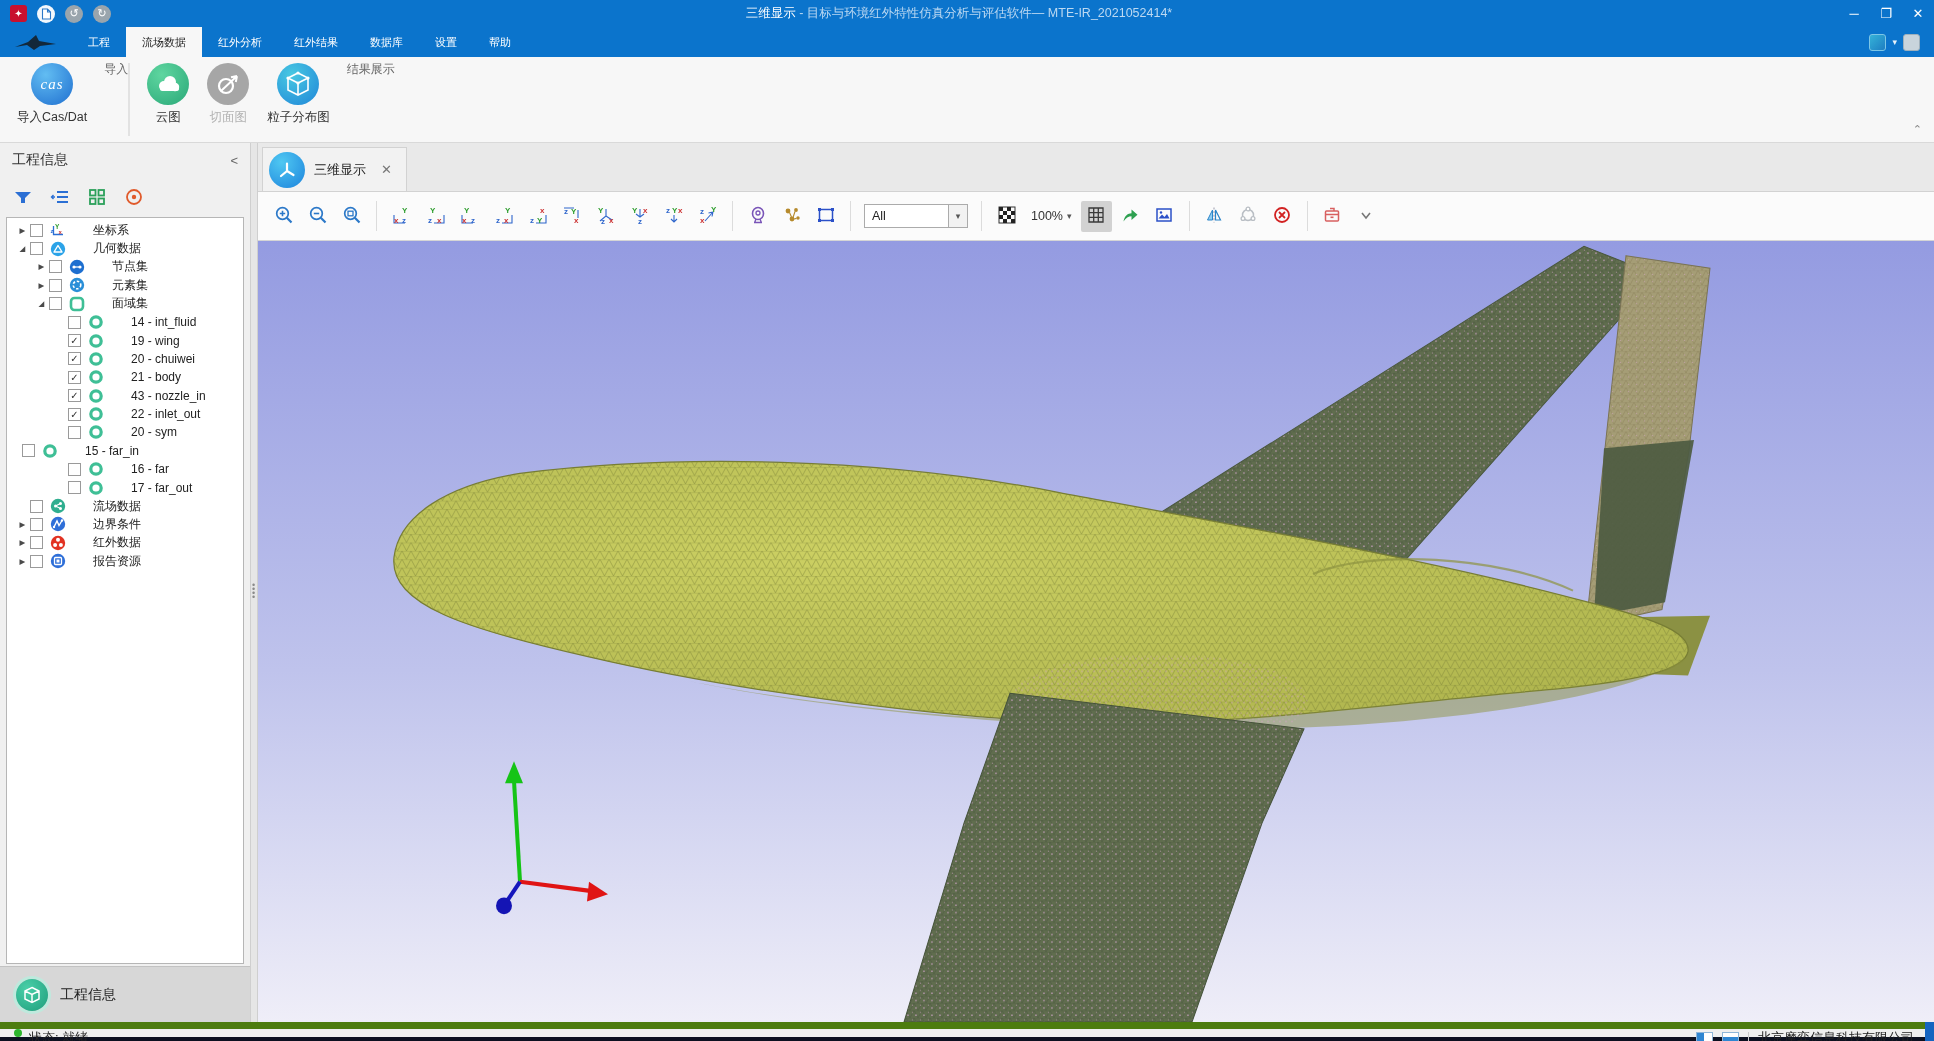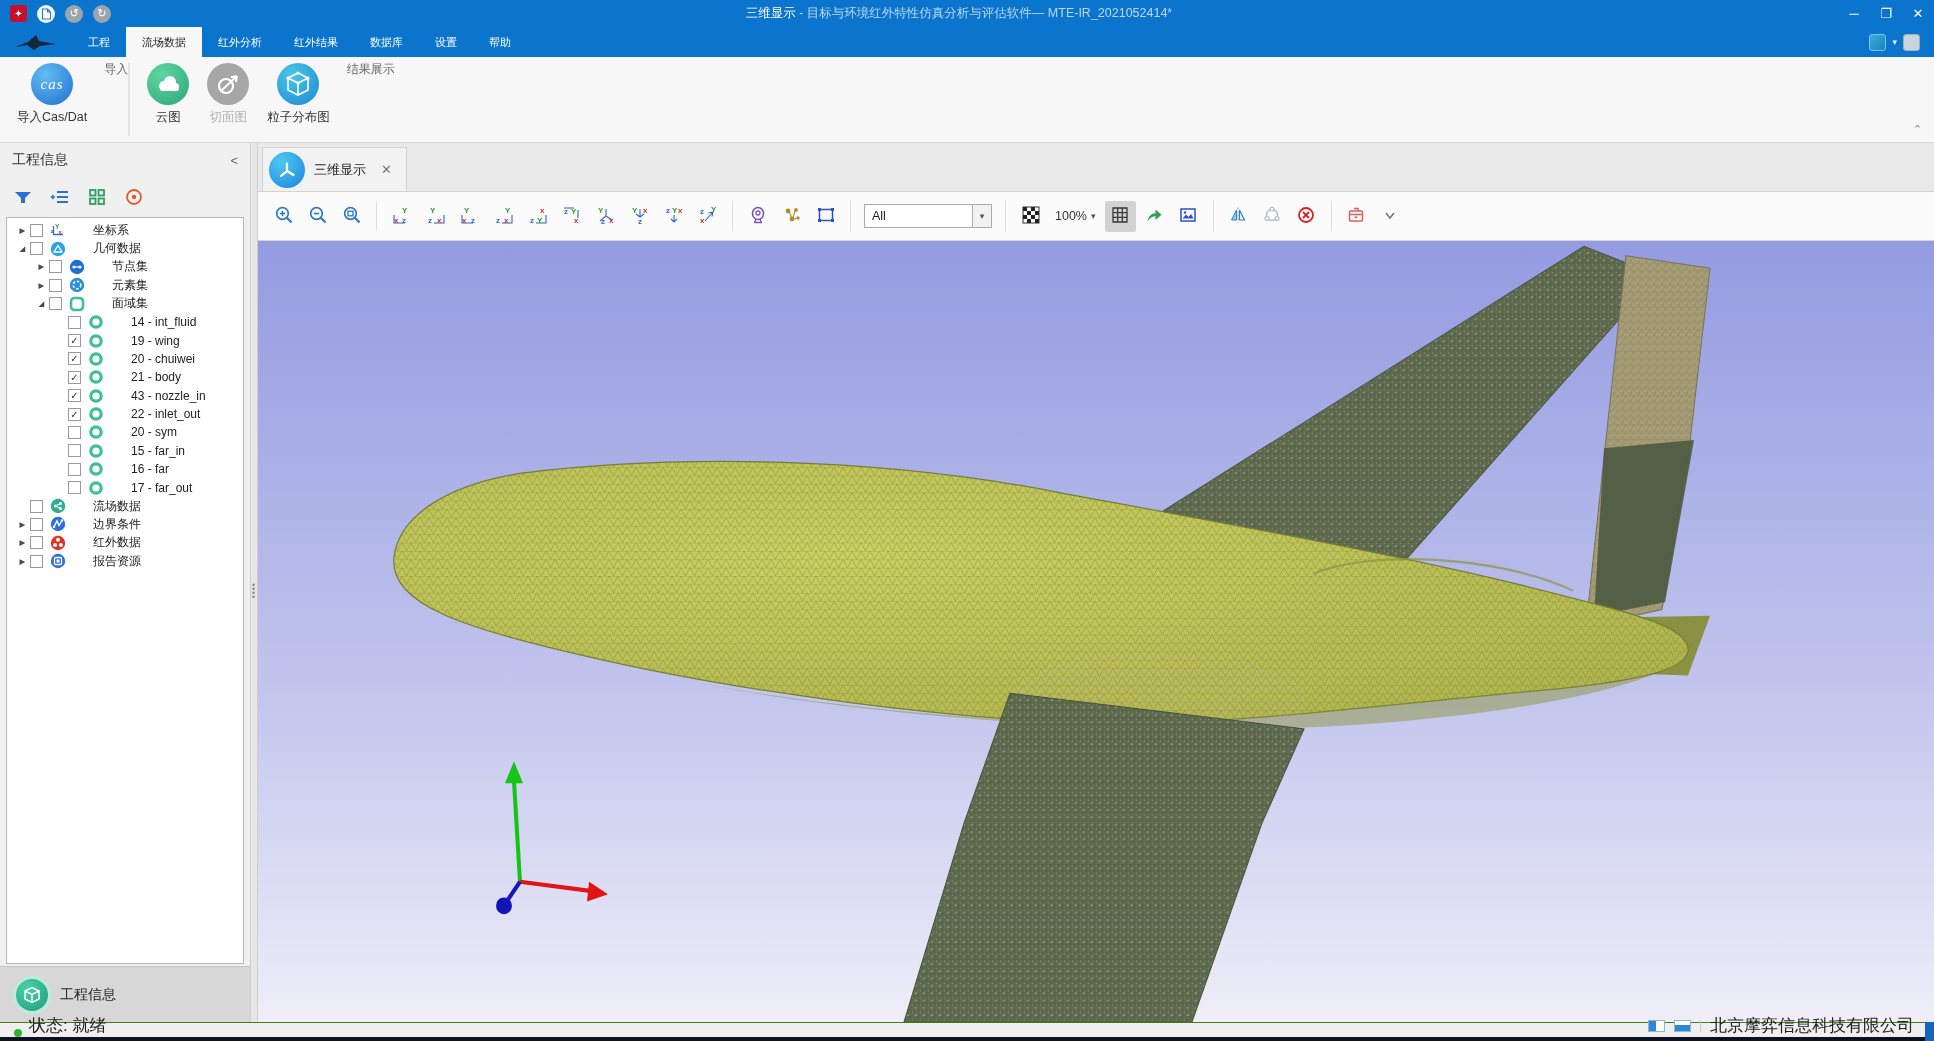--- a/index.html
+++ b/index.html
@@ -64,32 +64,32 @@
 .content{flex:1;display:flex;flex-direction:column;min-width:0}
 .tabbar{height:49px;background:#e9e9e9;border-bottom:1px solid #d2d2d2;display:flex;align-items:flex-end}
 .vtab{height:44px;background:#f2f2f2;border:1px solid #d2d2d2;border-bottom:none;display:flex;align-items:center;gap:9px;padding:0 14px 0 6px;margin-left:4px}
 .vtab-circ{width:36px;height:36px;border-radius:50%;background:radial-gradient(circle at 35% 28%,#4fc8f2,#1d83dc);display:flex;align-items:center;justify-content:center}
 .vtab-label{font-size:13px;color:#222}
 .vtab-close{color:#777;font-size:13px;margin-left:6px}
 .vtoolbar{height:49px;background:#fbfbfb;border-bottom:1px solid #d5d5d5;display:flex;align-items:center;padding-left:10px;gap:3px}
 .tbtn{width:31px;height:31px;display:flex;align-items:center;justify-content:center;border-radius:2px}
 .tbtn.active{background:#d2d2d2}
 .tsep{width:1px;height:30px;background:#dcdcdc;margin:0 6px}
-.combo{width:128px;height:24px;background:#fff;border:1px solid #ababab;display:flex;align-items:center;margin:0 4px}
+.combo{width:104px;height:24px;background:#fff;border:1px solid #ababab;display:flex;align-items:center;margin:0 4px}
 .combo-val{flex:1;padding-left:7px;font-size:12.5px;color:#222}
 .combo-btn{width:19px;height:22px;border-left:1px solid #ababab;background:#f2f2f2;display:flex;align-items:center;justify-content:center;font-size:9px;color:#555}
 .ztool{display:flex;align-items:center;gap:4px;padding:0 6px;height:31px}
 .zval{font-size:12.5px;color:#333}
 .zcaret{font-size:9px;color:#555}
 
 .viewport{flex:1;position:relative;min-height:0}
 .viewport svg.scene{position:absolute;inset:0;width:100%;height:100%}
 .messagebar{height:34px;background:#f1f1f1;border-top:1px solid #dcdcdc;display:flex;align-items:center;padding-left:14px;font-size:13.5px;color:#333}
 
-.statusbar{height:15px;background:#efefef;border-top:1px solid #4d7c0f;display:flex;align-items:flex-end;font-size:17px;color:#222;position:relative}
+.statusbar{height:15px;background:#efefef;border-top:7px solid #4d7c0f;display:flex;align-items:flex-start;font-size:13px;color:#222;position:relative}
 .sdot{width:8px;height:8px;border-radius:50%;background:#2db52d;margin:0 7px 0 14px}
 .sb-right{margin-left:auto;display:flex;align-items:center;gap:9px;padding-right:20px}
 .sb-ic{width:17px;height:12px;border:1px solid #8fb6d8}
 .sb-ic.one{background:linear-gradient(90deg,#2f86d2 0 45%,#fff 45%)}
 .sb-ic.two{background:linear-gradient(#fff 0 45%,#2f86d2 45%)}
 .sb-sep{width:1px;height:12px;background:#c9c9c9}
 .bottom-strip{height:4px;background:#0c1020}
 .corner{position:absolute;right:0;bottom:-4px;width:9px;height:19px;background:#1565c0}
 </style>
 </head>
@@ -352,21 +352,21 @@
         <div class="trow" style="padding-left: 46px;">
           <span class="texp"></span>
           <span class="tcb"></span>
           <span class="tico">
             <svg width="16" height="16">
               <circle cx="8" cy="8" r="5.2" fill="none" stroke="#3fbf96" stroke-width="3.2"></circle>
             </svg>
           </span>
           <span class="tlab">20 - sym</span>
         </div>
-        <div class="trow" style="padding-left: 46px;">
+        <div class="trow" style="">
           <span class="texp"></span>
           <span class="tcb"></span>
           <span class="tico">
             <svg width="16" height="16">
               <circle cx="8" cy="8" r="5.2" fill="none" stroke="#3fbf96" stroke-width="3.2"></circle>
             </svg>
           </span>
           <span class="tlab">15 - far_in</span>
         </div>
         <div class="trow" style="padding-left: 46px;">

